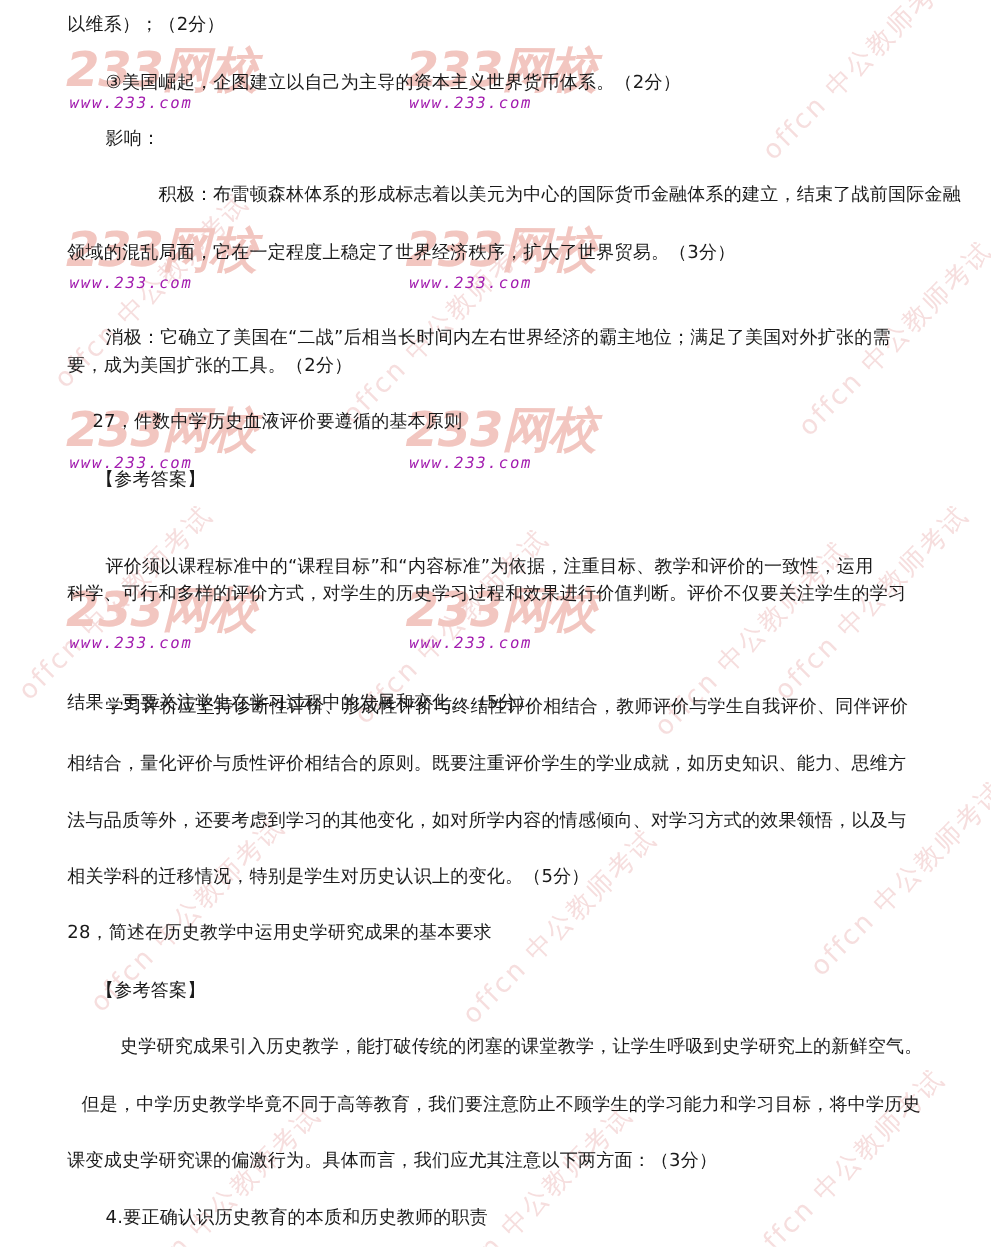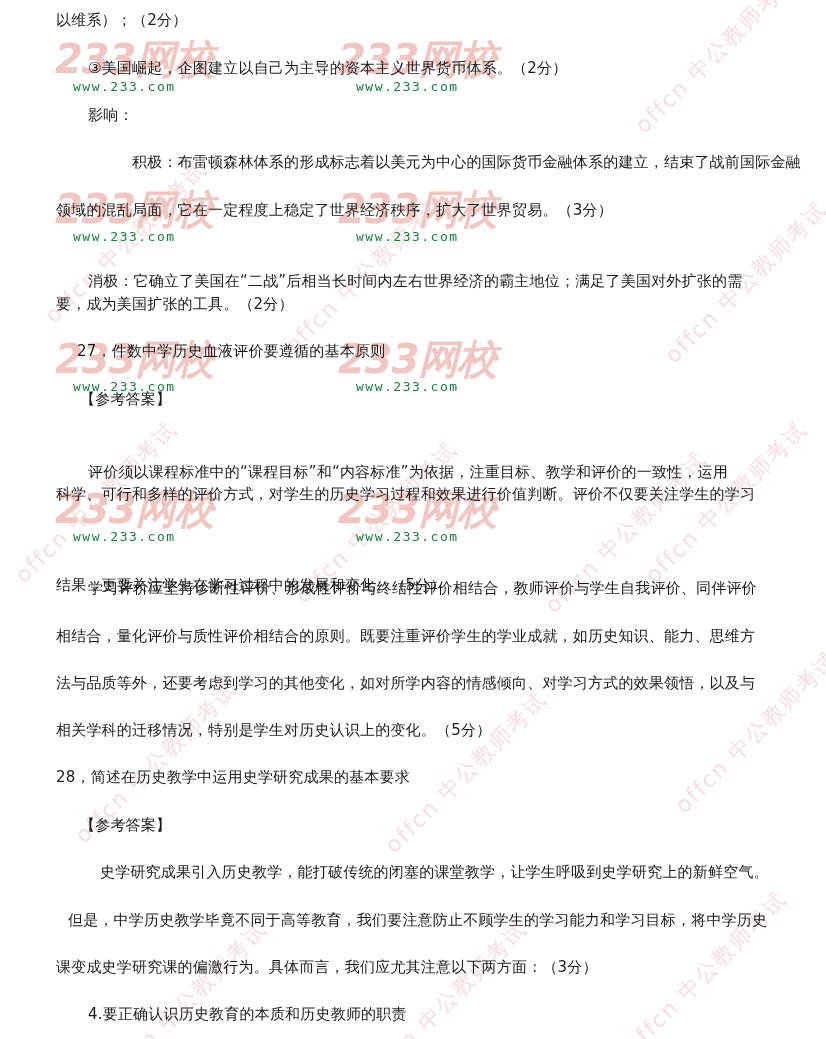--- a/index.html
+++ b/index.html
@@ -41,24 +41,25 @@
     font-weight: bold;
     font-style: italic;
     font-size: 40px;
     line-height: 46px;
     color: #f2c6c0;
     letter-spacing: -1px;
     white-space: nowrap;
   }
   .wm-233 .url {
     position: absolute;
-    left: 18px; top: 43px;
+    left: 3px; top: 43px;
     font-family: "DejaVu Sans Mono", monospace;
+    font-style: italic;
     font-size: 13px;
-    color: #15803d;
+    color: #a21caf;
     letter-spacing: 1.5px;
     white-space: nowrap;
   }
   .wm-offcn {
     position: absolute;
     z-index: 0;
     font-family: "DejaVu Sans", sans-serif;
     font-size: 22px;
     color: #f6dede;
     white-space: nowrap;

